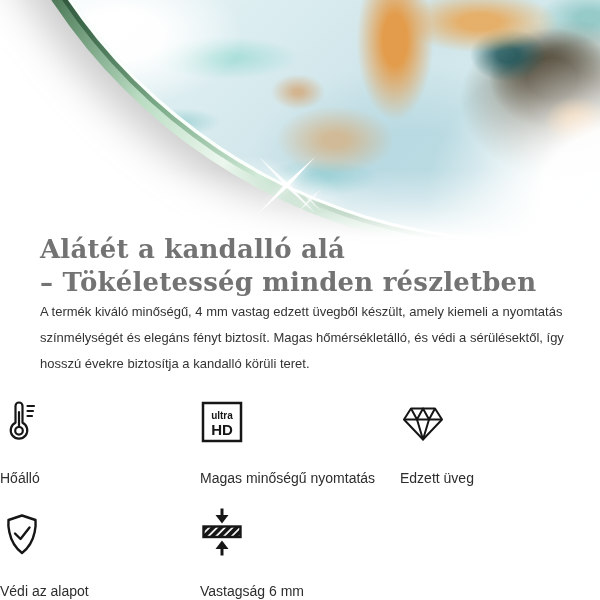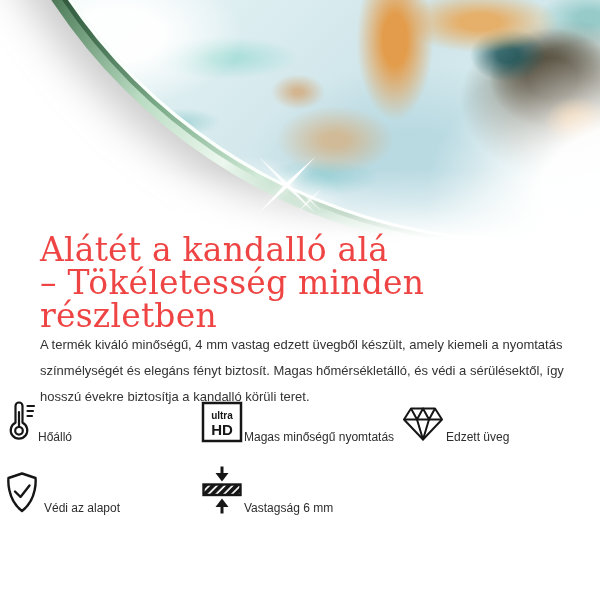--- a/index.html
+++ b/index.html
@@ -58,29 +58,29 @@
     background:radial-gradient(ellipse 260px 210px at 630px 200px, rgba(255,255,255,.98) 35%, rgba(255,255,255,0) 78%);
   }
   .fade-bottom {
     background:linear-gradient(180deg, rgba(255,255,255,0) 0px, rgba(255,255,255,0) 170px, rgba(255,255,255,.5) 210px, rgba(255,255,255,.97) 238px, #ffffff 245px);
   }
   .sparkle { position:absolute; left:247px; top:145px; filter:drop-shadow(0 0 5px rgba(255,255,255,.9)); }
   .sparkle-small { position:absolute; left:294px; top:184px; opacity:.8; filter:drop-shadow(0 0 3px rgba(255,255,255,.8)); }
 
   
   .content { position:absolute; left:40px; top:233px; width:532px; }
-  .title { font-family:"DejaVu Serif","Liberation Serif",serif; font-weight:400; font-size:33px; line-height:33px; color:#ef4444; letter-spacing:.2px; }
+  .title { font-family:"DejaVu Serif","Liberation Serif",serif; font-weight:700; font-size:26px; line-height:33px; color:#737373; letter-spacing:.2px; }
   .title span { display:block; }
   .desc { font-size:13px; line-height:26px; color:#333; }
 
   
   .features { position:absolute; left:0; top:396px; width:600px; display:grid; grid-template-columns:1fr 1fr 1fr; row-gap:23px; }
-  .feature { display:flex; align-items:flex-end; }
+  .feature { display:flex; flex-direction:column; align-items:flex-start; }
   .icon-wrap { height:48px; display:flex; align-items:flex-end; justify-content:center; }
-  .feature .label { margin-top:10px; font-size:12px; color:#2d2d2d; }
+  .feature .label { margin-top:26px; font-size:14px; color:#2d2d2d; }
   .feature svg { stroke:#161616; fill:none; }
   .feature svg text { stroke:none; fill:#161616; font-family:"Liberation Sans",sans-serif; }
 </style>
 </head>
 <body>
 
 <div class="page">
 
   <div class="hero">
     <div class="glass-shadow"></div>

